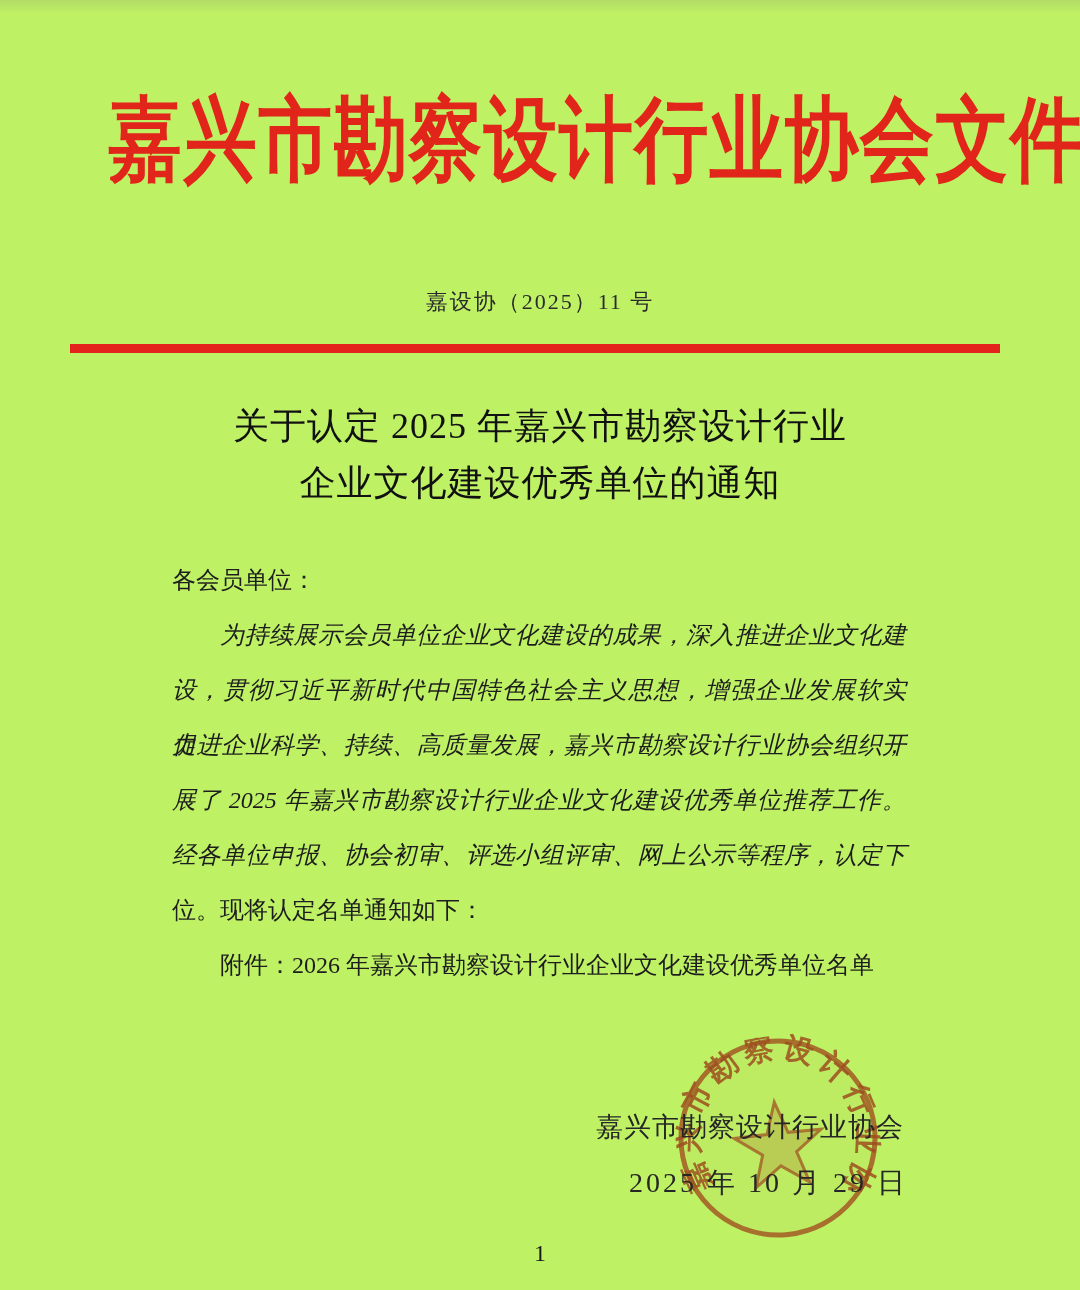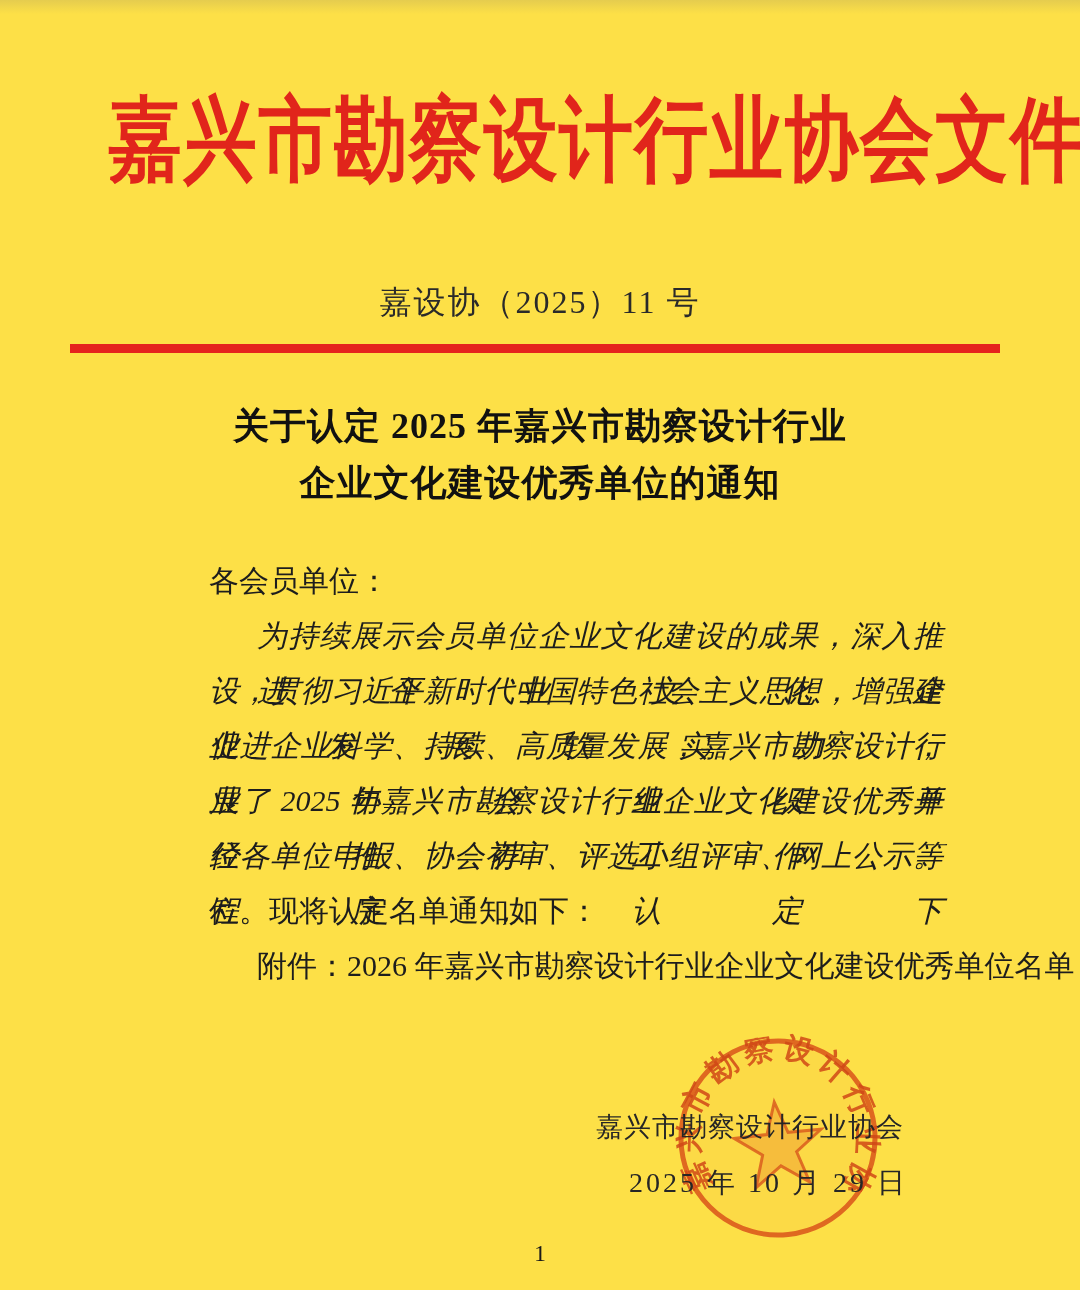--- a/index.html
+++ b/index.html
@@ -4,21 +4,21 @@
 <style>
   html, body { margin: 0; padding: 0; }
   body {
     width: 1080px; height: 1290px;
     background: #f3f1ef;
     font-family: "Liberation Serif", "DejaVu Serif", serif;
   }
   .page {
     position: relative;
     width: 1080px; height: 1290px;
-    background: #fde047;
+    background: #bef264;
     overflow: hidden;
     color: #222;
   }
   
   .page::before {
     content: "";
     position: absolute; left: 0; top: 0; right: 0; height: 14px;
     background: linear-gradient(180deg, rgba(120,115,112,0.18), rgba(120,115,112,0));
     pointer-events: none;
   }
@@ -29,40 +29,40 @@
     font-size: 92px; font-weight: 700; line-height: 1.15;
     color: #e1251b;
     transform: scaleX(0.80);
     transform-origin: 50% 50%;
     letter-spacing: 2px;
   }
 
   .doc-number {
     position: absolute; top: 284px; left: 0; width: 100%;
     text-align: center;
-    font-size: 32px; line-height: 36px; color: #2a2a2a;
+    font-size: 22px; line-height: 36px; color: #2a2a2a;
     letter-spacing: 2px;
   }
 
   .red-line {
     position: absolute; top: 344px; left: 70px;
     width: 930px; height: 9px;
     background: #e5231d;
   }
 
   .doc-title {
     position: absolute; top: 398px; left: 0; width: 100%;
     text-align: center;
-    font-size: 36px; font-weight: 700; line-height: 57px;
+    font-size: 36px; font-weight: 400; line-height: 57px;
     color: #111; letter-spacing: 1px;
   }
 
   .doc-body {
     position: absolute; top: 553px; left: 172px; width: 734px;
-    font-size: 30px; line-height: 55px; color: #1d1d1d; margin-left: 37px;
+    font-size: 24px; line-height: 55px; color: #1d1d1d;
   }
   .doc-body .line { height: 55px; white-space: nowrap; }
   .doc-body .fill { text-align: justify; text-align-last: justify; white-space: normal; font-style: italic; }
   .doc-body .indent { padding-left: 48px; box-sizing: border-box; }
 
   .signature-org {
     position: absolute; top: 1107px; right: 176px;
     font-size: 27px; line-height: 40px; color: #262626;
     letter-spacing: 1px; z-index: 3;
   }

